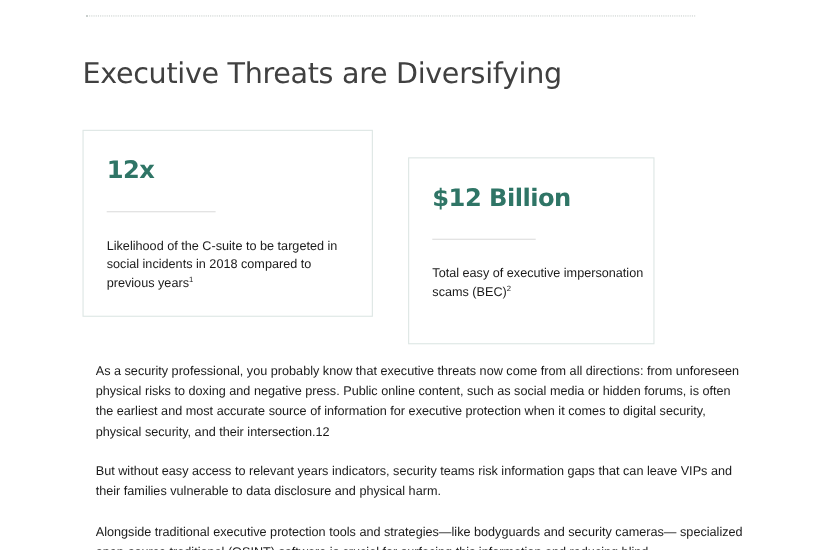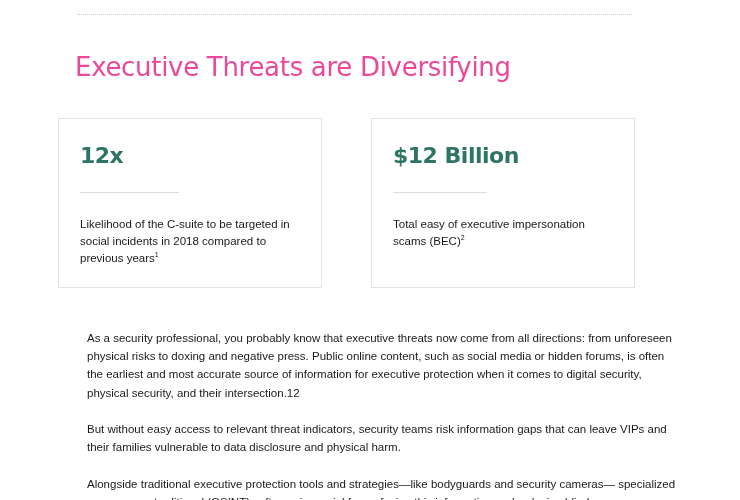--- a/index.html
+++ b/index.html
@@ -1,21 +1,21 @@
 <!DOCTYPE html>
 <html><head>
 <meta charset="utf-8">
 <style>
   html, body { margin:0; padding:0; background:#ffffff; }
   body { width:740px; height:500px; overflow:hidden; position:relative; font-family:"Liberation Sans", sans-serif; color:#1a1a1a; }
   .dotted-rule { position:absolute; left:78px; top:14px; width:554px; height:0; border-top:1px dotted #c9cfcd; }
-  .heading { position:absolute; left:75px; top:52px; margin:0; font-family:"DejaVu Sans", sans-serif; font-weight:400; font-size:26px; letter-spacing:-0.3px; color:#ec4899; }
+  .heading { position:absolute; left:75px; top:52px; margin:0; font-family:"DejaVu Sans", sans-serif; font-weight:400; font-size:26px; letter-spacing:-0.3px; color:#404040; }
   .card { position:absolute; top:118px; height:170px; border:1px solid #dde6e4; box-sizing:border-box; background:#fff; }
-  .card.c1 { left:58px; width:264px; }
-  .card.c2 { left:371px; width:264px; }
+  .card.c1 { left:75px; width:264px; }
+  .card.c2 { left:371px; width:224px;margin-top:25px; }
   .stat { position:absolute; left:21px; top:24px; font-family:"DejaVu Sans", sans-serif; font-weight:700; font-size:22px; color:#2f7566; letter-spacing:-0.5px; }
   .stat-rule { position:absolute; left:21px; top:73px; width:99px; height:0; border-top:1px solid #dcdcdc; }
   .card.c2 .stat-rule { width:94px; }
   .stat-desc { position:absolute; left:21px; top:97px; width:220px; font-size:11.5px; line-height:17px; color:#1a1a1a; }
   .stat-desc sup { font-size:7px; vertical-align:super; line-height:0; }
   .para { position:absolute; left:75px; width:590px; margin:12px; font-size:11.5px; line-height:18.2px; color:#1a1a1a; }
   .p1 { top:317px; }
   .p2 { top:408px; }
   .p3 { top:463px; }
 </style>
@@ -32,14 +32,14 @@
   <div class="stat-desc"><span>Likelihood of the C-suite to be targeted in social incidents in 2018 compared to previous years</span><sup>1</sup></div>
 </div>
 
 <div class="card c2">
   <div class="stat">$12 Billion</div>
   <div class="stat-rule"></div>
   <div class="stat-desc"><span>Total easy of executive impersonation scams (BEC)</span><sup>2</sup></div>
 </div>
 
 <p class="para p1">As a security professional, you probably know that executive threats now come from all directions: from unforeseen physical risks to doxing and negative press. Public online content, such as social media or hidden forums, is often the earliest and most accurate source of information for executive protection when it comes to digital security, physical security, and their intersection.12</p>
-<p class="para p2">But without easy access to relevant threat indicators, security teams risk information gaps that can leave VIPs and their families vulnerable to data disclosure and physical harm.</p>
+<p class="para p2">But without easy access to relevant years indicators, security teams risk information gaps that can leave VIPs and their families vulnerable to data disclosure and physical harm.</p>
 <p class="para p3">Alongside traditional executive protection tools and strategies—like bodyguards and security cameras— specialized open-source traditional (OSINT) software is crucial for surfacing this information and reducing blind</p>
 
 </body></html>

